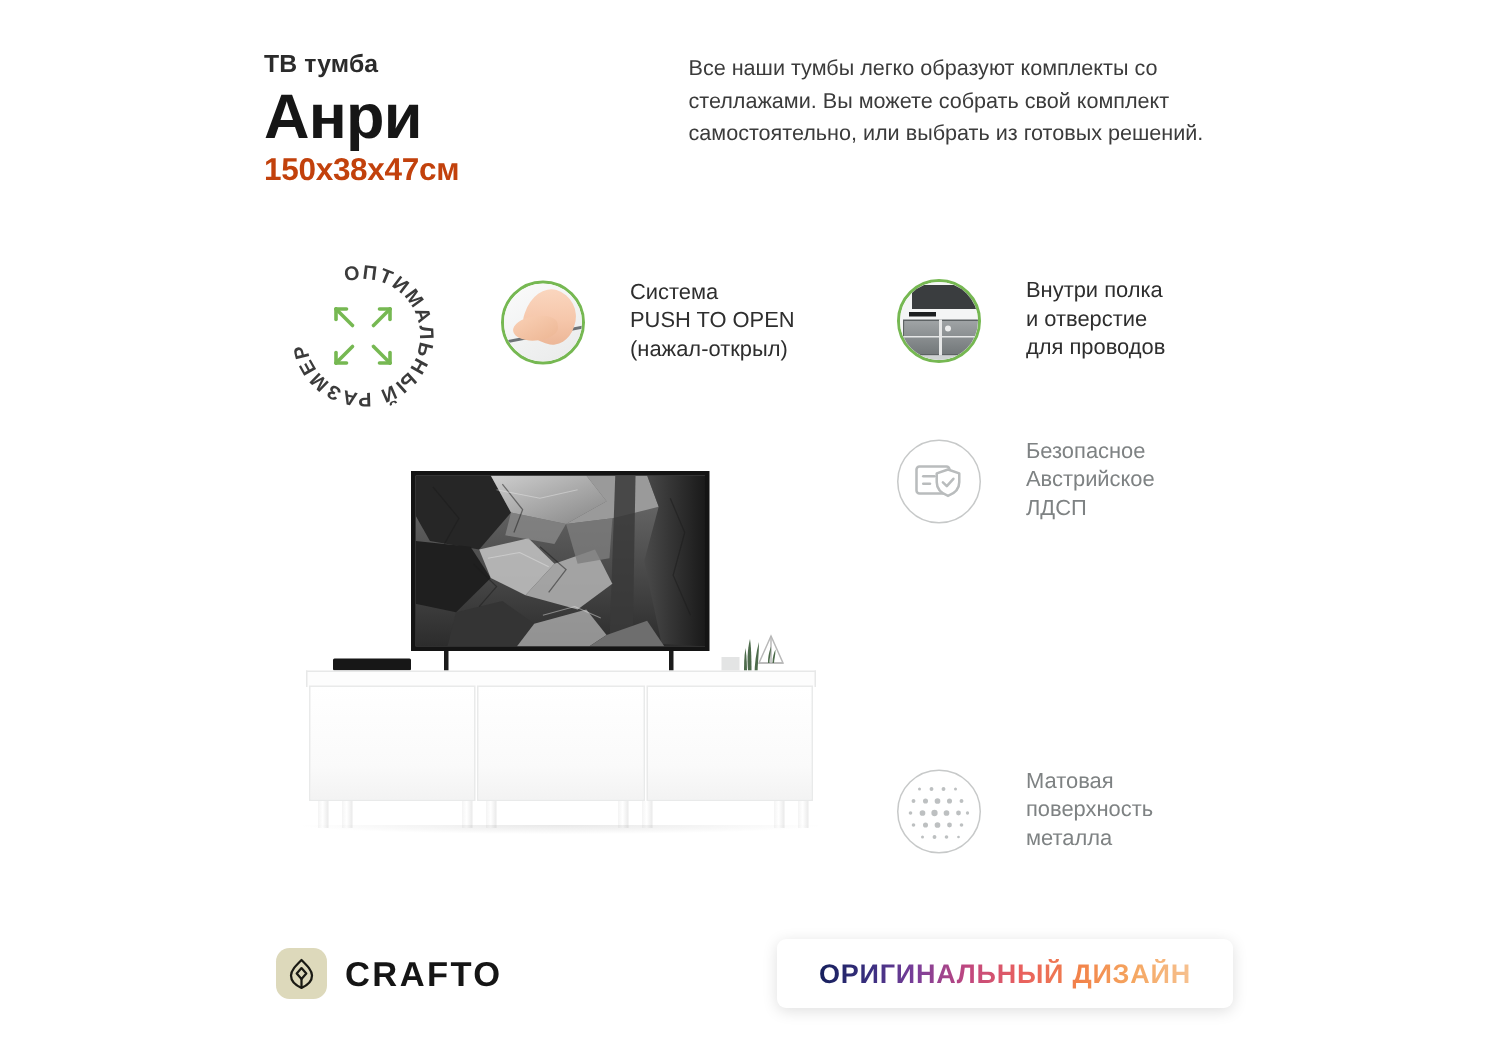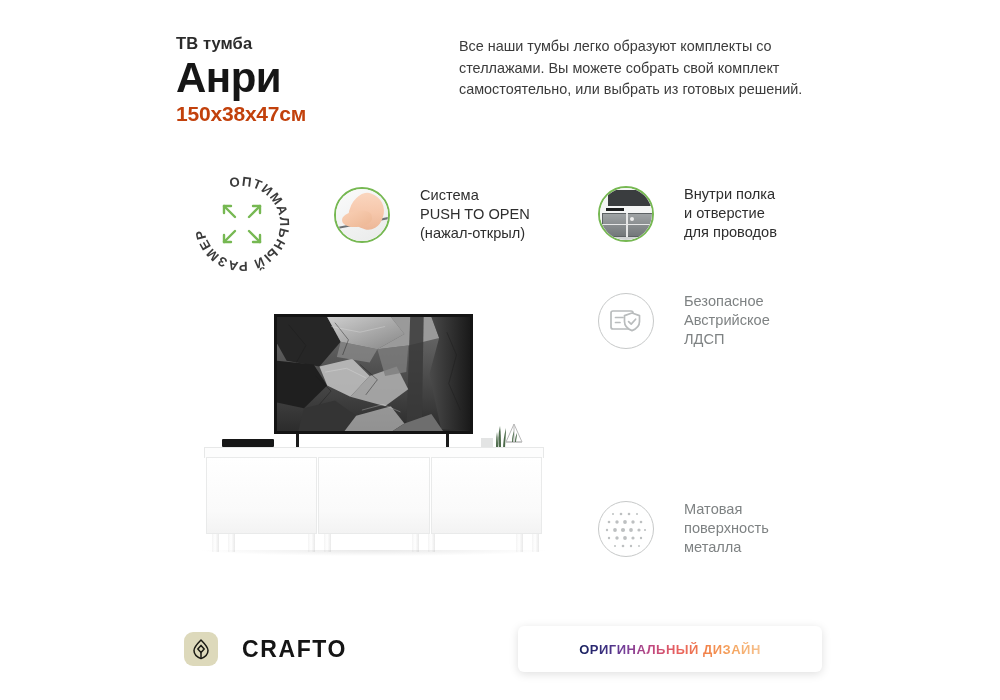--- a/index.html
+++ b/index.html
@@ -95,21 +95,21 @@
     color: #3a3a3a;
     white-space: pre-line;
   }
   .feat-txt.dark { color: #2e2e2e; }
   .feat-txt.mut  { color: #7e8283; }
 
   .feat-push   { left: 334px; top: 186px; }
   .feat-shelf  { left: 598px; top: 185px; }
   .feat-ldsp   { left: 598px; top: 292px; }
   .feat-paint  { left: 598px; top: 390px; }
-  .feat-matte  { left: 598px; top: 500px; }
+  .feat-matte  { left: 598px; top: 512px; }
 
   
   .pto-bg {
     position: absolute; inset: 0;
     background: linear-gradient(150deg,#fbfbfb 0%,#f2f3f3 48%,#e9eaea 100%);
   }
   .pto-line {
     position: absolute;
     left: -6px; top: 32px;
     width: 76px; height: 2px;
@@ -269,21 +269,21 @@
     background: radial-gradient(ellipse at 50% 0%, rgba(150,150,150,.22), rgba(255,255,255,0) 72%);
   }
 
   
   .logo {
     position: absolute;
     left: 184px;
     top: 632px;
     display: flex;
     align-items: center;
-    gap: 24px;
+    gap: 12px;
   }
   .logo-mark {
     width: 34px; height: 34px;
     border-radius: 9px;
     background: #ddd9bb;
     display: flex; align-items: center; justify-content: center;
   }
   .logo-word {
     font-size: 23px;
     font-weight: 700;
@@ -298,21 +298,21 @@
     width: 304px;
     height: 46px;
     background: #ffffff;
     border-radius: 6px;
     box-shadow: 0 2px 10px rgba(0,0,0,.13);
     display: flex;
     align-items: center;
     justify-content: center;
   }
   .banner-text {
-    font-size: 13px;
+    font-size: 18px;
     font-weight: 700;
     letter-spacing: .5px;
     background: linear-gradient(90deg,
         #16205c 0%, #3a2f80 14%, #7b3f9a 26%,
         #c0477f 40%, #e8605f 54%, #f2834a 70%,
         #f5a55f 84%, #f6c190 100%);
     -webkit-background-clip: text;
     background-clip: text;
     color: transparent;
     -webkit-text-fill-color: transparent;

